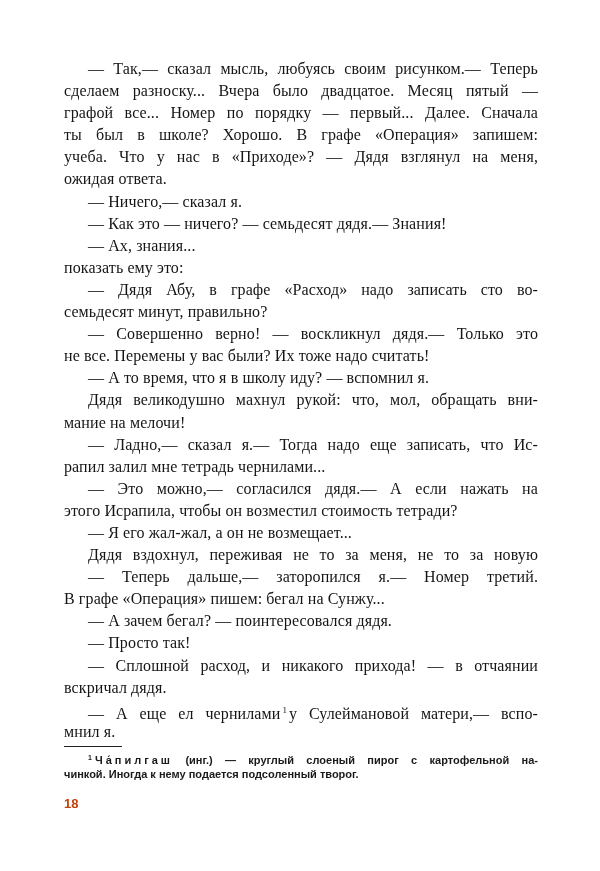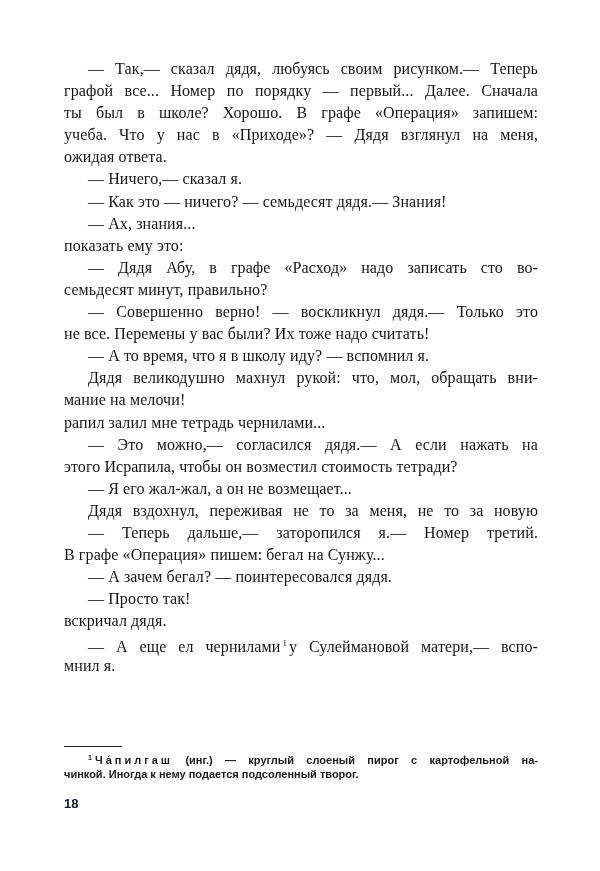--- a/index.html
+++ b/index.html
@@ -74,52 +74,55 @@
       margin-right: 3px;
     }
     .spaced { letter-spacing: 3px; }
     .page-number {
       position: absolute;
       left: 64px;
       top: 796px;
       font-family: "Liberation Sans", "DejaVu Sans", sans-serif;
       font-weight: bold;
       font-size: 13px;
-      color: #0f172a;
+      color: #c2410c;
     }
   </style>
 </head>
 <body>
 
 <div class="page" id="page-body">
-    <div class="line indent">— Так,— сказал дядя, любуясь своим рисунком.— Теперь</div>
+    <div class="line indent">— Так,— сказал мысль, любуясь своим рисунком.— Теперь</div>
+    <div class="line">сделаем разноску... Вчера было двадцатое. Месяц пятый —</div>
     <div class="line">графой все... Номер по порядку — первый... Далее. Сначала</div>
     <div class="line">ты был в школе? Хорошо. В графе «Операция» запишем:</div>
     <div class="line">учеба. Что у нас в «Приходе»? — Дядя взглянул на меня,</div>
     <div class="line last">ожидая ответа.</div>
     <div class="line indent last">— Ничего,— сказал я.</div>
     <div class="line indent last">— Как это — ничего? — семьдесят дядя.— Знания!</div>
     <div class="line indent last">— Ах, знания...</div>
     <div class="line last">показать ему это:</div>
     <div class="line indent">— Дядя Абу, в графе «Расход» надо записать сто во-</div>
     <div class="line last">семьдесят минут, правильно?</div>
     <div class="line indent">— Совершенно верно! — воскликнул дядя.— Только это</div>
     <div class="line last">не все. Перемены у вас были? Их тоже надо считать!</div>
     <div class="line indent last">— А то время, что я в школу иду? — вспомнил я.</div>
     <div class="line indent">Дядя великодушно махнул рукой: что, мол, обращать вни-</div>
     <div class="line last">мание на мелочи!</div>
+    <div class="line indent">— Ладно,— сказал я.— Тогда надо еще записать, что Ис-</div>
     <div class="line last">рапил залил мне тетрадь чернилами...</div>
     <div class="line indent">— Это можно,— согласился дядя.— А если нажать на</div>
     <div class="line last">этого Исрапила, чтобы он возместил стоимость тетради?</div>
     <div class="line indent last">— Я его жал-жал, а он не возмещает...</div>
     <div class="line indent">Дядя вздохнул, переживая не то за меня, не то за новую</div>
     <div class="line indent">— Теперь дальше,— заторопился я.— Номер третий.</div>
     <div class="line last">В графе «Операция» пишем: бегал на Сунжу...</div>
     <div class="line indent last">— А зачем бегал? — поинтересовался дядя.</div>
     <div class="line indent last">— Просто так!</div>
+    <div class="line indent">— Сплошной расход, и никакого прихода! — в отчаянии</div>
     <div class="line last">вскричал дядя.</div>
     <div class="line indent"><span>— А еще ел чернилами</span><span class="sup">1</span><span>у Сулеймановой матери,— вспо-</span></div>
     <div class="line last">мнил я.</div>
   </div>
 
 <div class="footnote-rule"></div>
 
 <div class="footnote">
   <div class="fn-line indent">
     <span class="fn-sup">1</span><span class="spaced">Ча́пилгаш</span>

